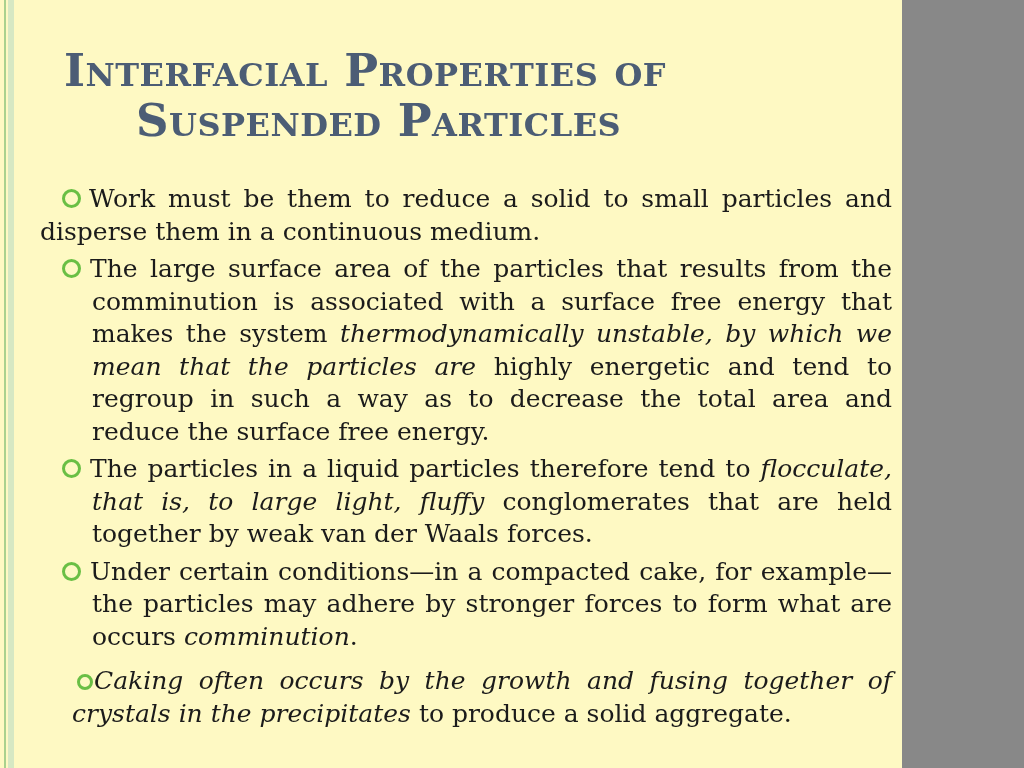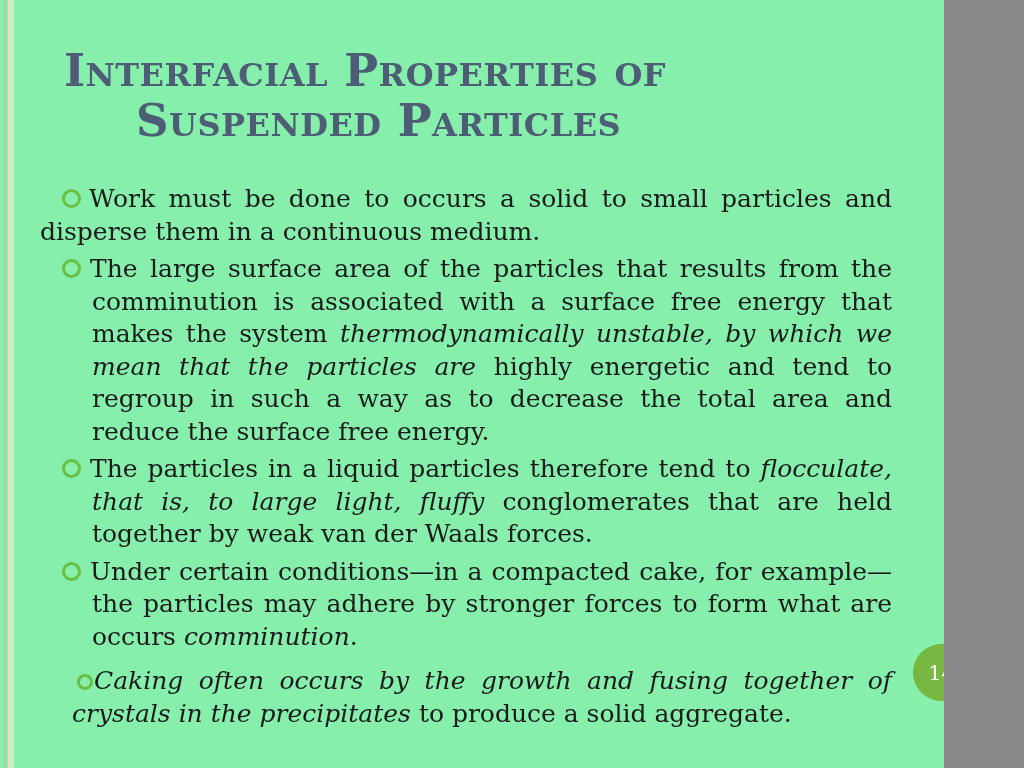--- a/index.html
+++ b/index.html
@@ -1,21 +1,22 @@
 <!DOCTYPE html>
 <html style="--title-color: #4c5d75; --text-color: #1b1b1b; --bullet-ring: #6abf45; --badge-green: #77b843; --border-line: #a9d18e; --border-band: #d6e8c3; --border-stripe: #bfdfa3; --border-inner: #a5d181;"><head>
 <meta charset="utf-8">
 <style>
   html,body{margin:0;padding:0;background:#888;}
   .slide{
     position:relative;
-    width:944px;height:768px;
-    background:#86efac;
+    width:864px;height:768px;
+    background:#fef9c3;
     overflow:hidden;
     font-family:"DejaVu Serif","Liberation Serif",serif;
+    padding-left:38px;
   }
   
   .bl-line{position:absolute;top:0;bottom:0;left:4px;width:2px;background:var(--border-line,#a9d18e);}
   .bl-band{position:absolute;top:0;bottom:0;left:8px;width:6px;background:var(--border-band,#d6e8c3);}
   .br-stripe{position:absolute;top:0;bottom:0;left:978px;width:5px;background:var(--border-stripe,#bfdfa3);}
   .br-band{position:absolute;top:0;bottom:0;left:988px;width:36px;background:var(--border-band,#d6e8c3);}
   .br-inner{position:absolute;top:0;bottom:0;left:993px;width:4px;background:var(--border-inner,#a5d181);}
 
   .title{
     position:absolute;left:64px;top:46px;margin:0;
@@ -71,21 +72,21 @@
   <div class="br-stripe"></div>
   <div class="br-band"></div>
   <div class="br-inner"></div>
 
   <h1 class="title">
     <span class="t1">Interfacial Properties of</span>
     <span class="t2">Suspended Particles</span>
   </h1>
 
   <div class="body" id="bullet-list">
-      <div class="item flush"><span class="bullet"></span><span>Work must be done to occurs a solid to small particles and disperse them in a continuous medium.</span></div>
+      <div class="item flush"><span class="bullet"></span><span>Work must be them to reduce a solid to small particles and disperse them in a continuous medium.</span></div>
       <div class="item hang"><span class="bullet"></span><span>The large surface area of the particles that results from the comminution is associated with a surface free energy that makes the system </span><span class="it">thermodynamically unstable, by which we mean that the particles are </span><span>highly energetic and tend to regroup in such a way as to decrease the total area and reduce the surface free energy.</span></div>
       <div class="item hang"><span class="bullet"></span><span>The particles in a liquid particles therefore tend to </span><span class="it">flocculate, that is, to large light, fluffy </span><span>conglomerates that are held together by weak van der Waals forces.</span></div>
       <div class="item hang"><span class="bullet"></span><span>Under certain conditions—in a compacted cake, for example—the particles may adhere by stronger forces to form what are occurs </span><span class="it">comminution</span><span>.</span></div>
       <div class="item sub"><span class="bullet"></span><span class="it">Caking often occurs by the growth and fusing together of crystals in the precipitates </span><span>to produce a solid aggregate.</span></div>
     </div>
 
   <div class="badge">
     <span>14</span>
   </div>
 </div>

